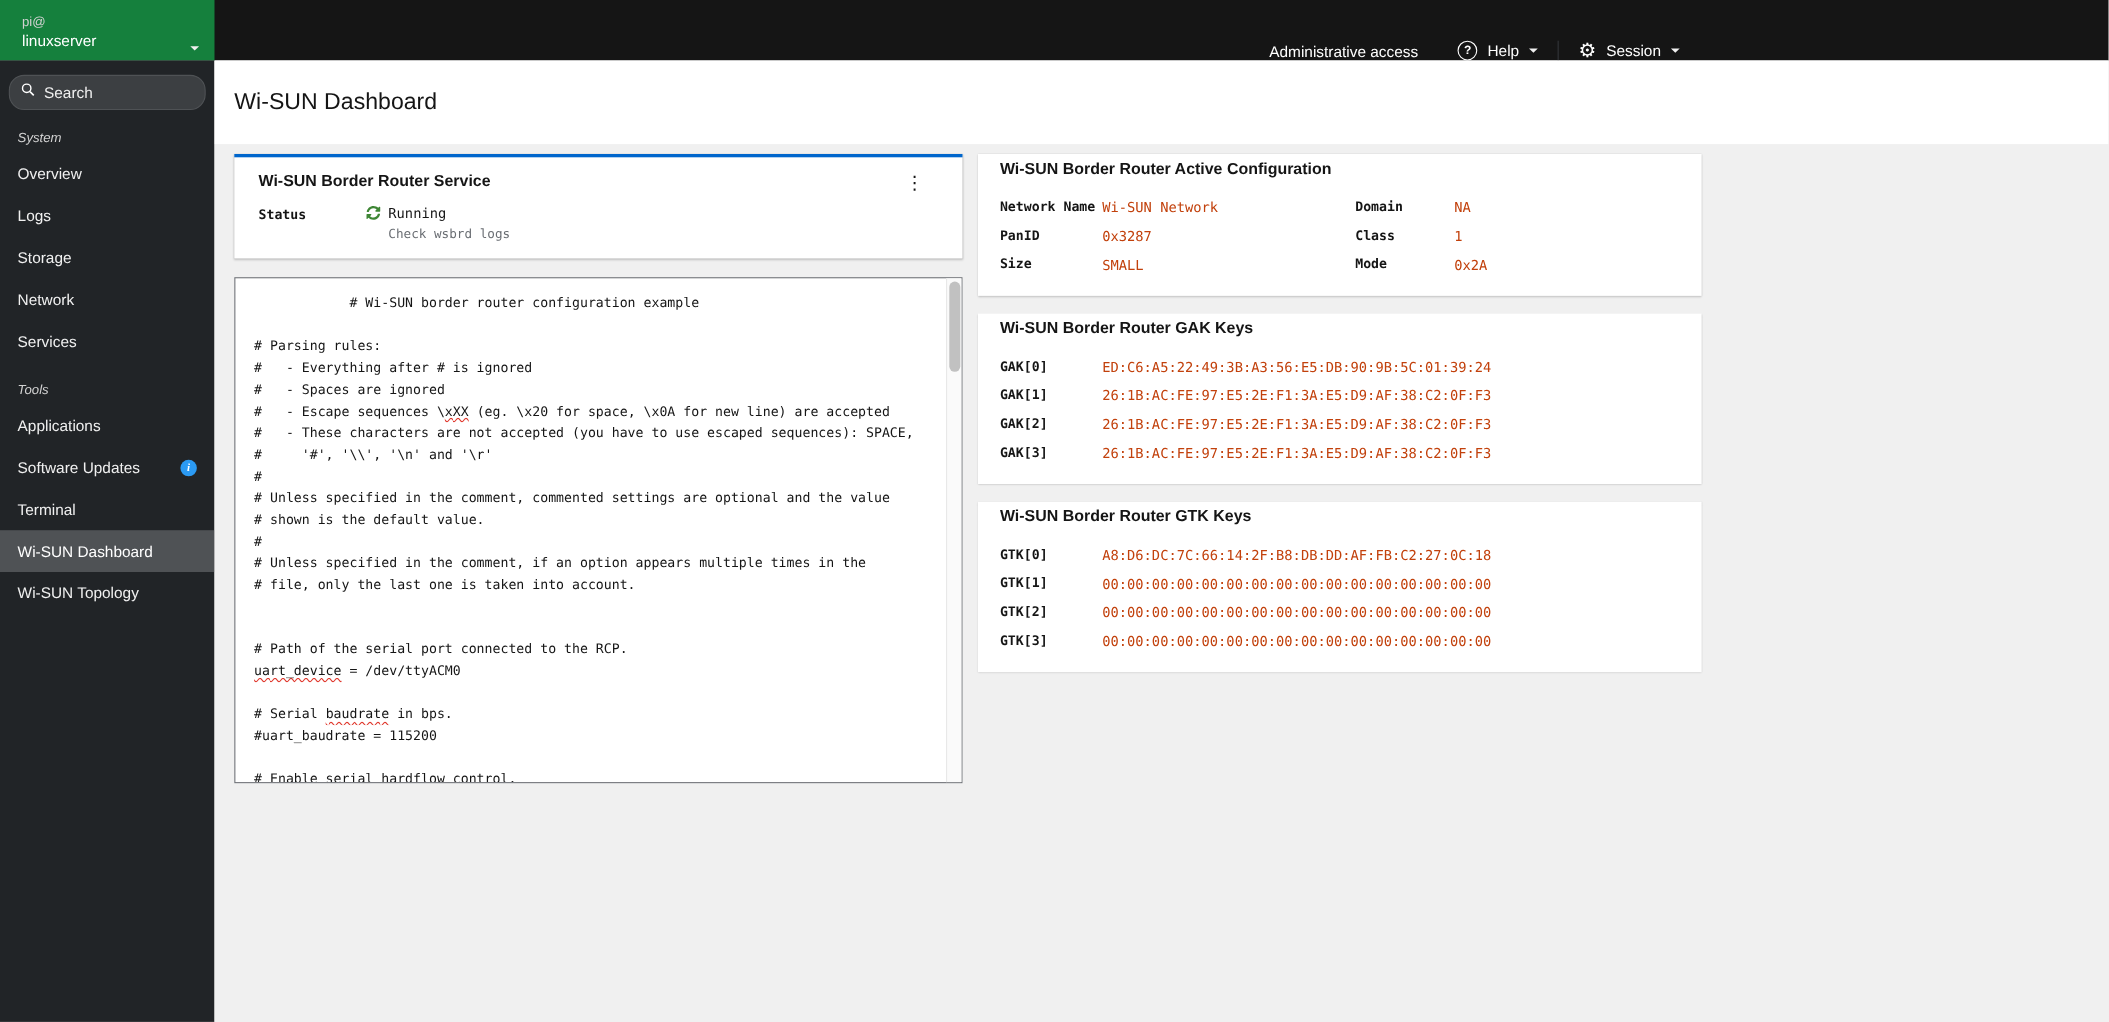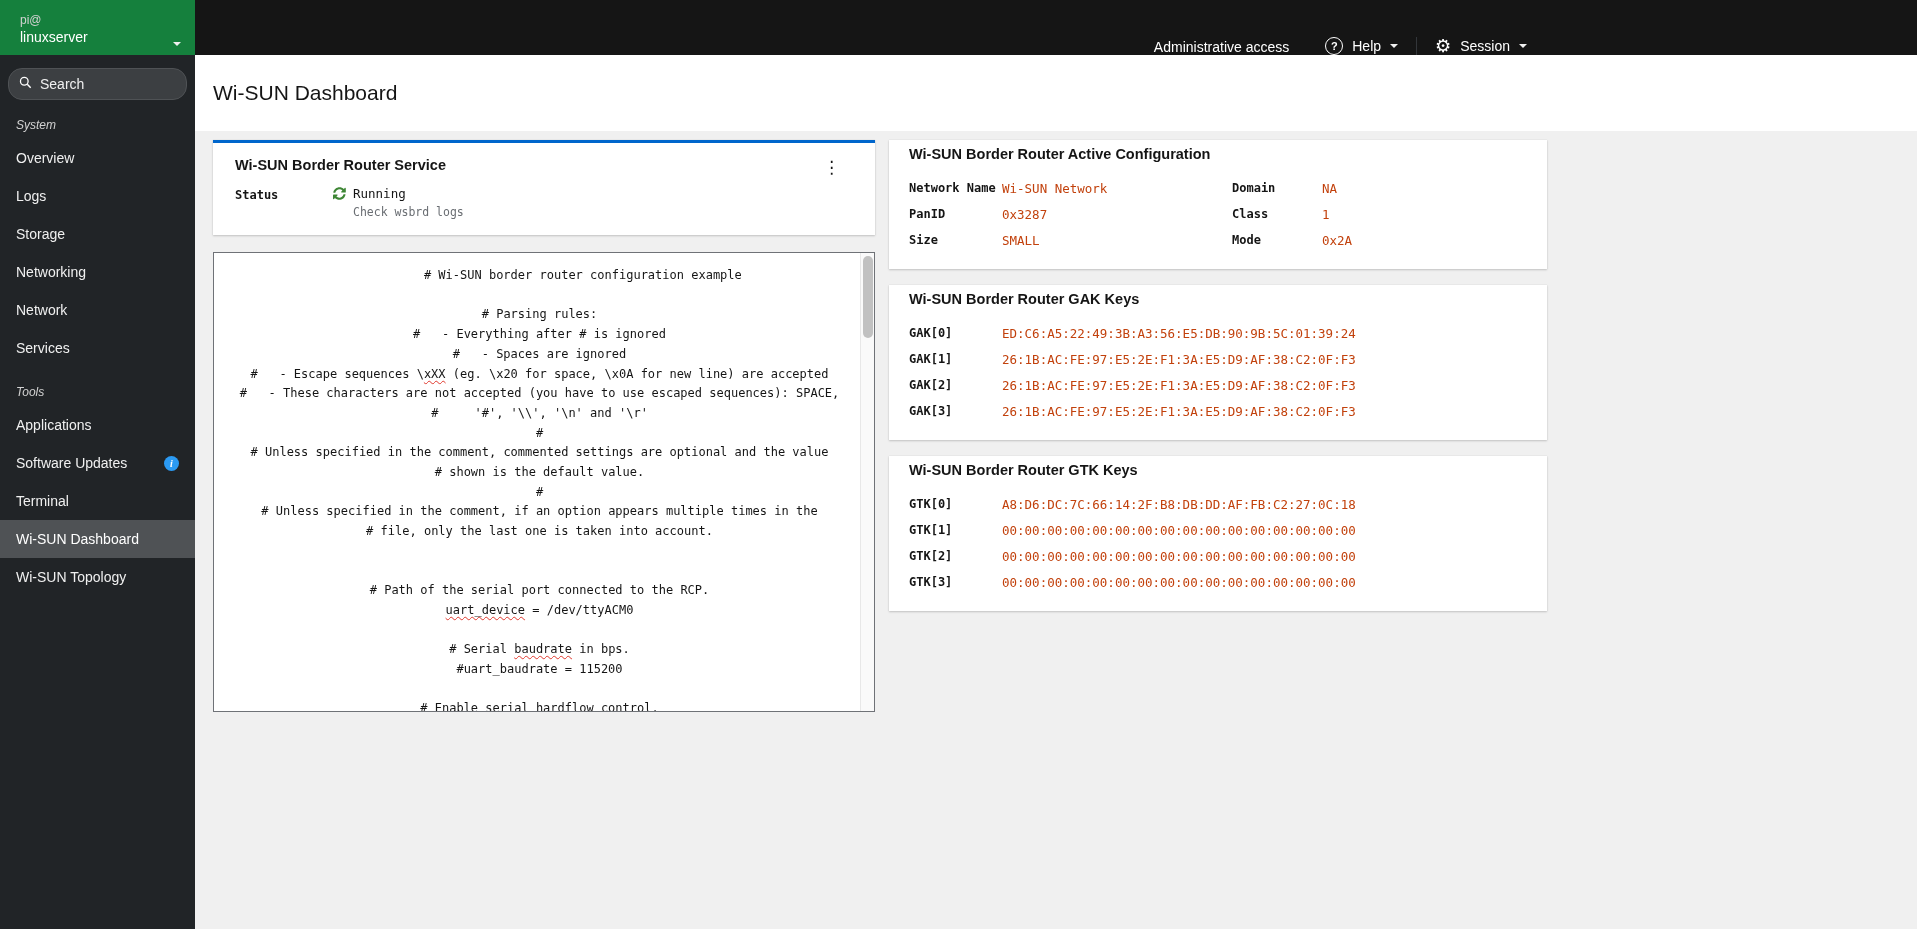--- a/index.html
+++ b/index.html
@@ -46,21 +46,21 @@
 
   
   .service-card { border-top:3px solid #0066cc; padding:14px 22px 16px; position:relative; }
   .kebab { position:absolute; top:12px; right:28px; font-size:17px; line-height:1; color:#151515; cursor:pointer; padding:4px 7px; font-family:"DejaVu Sans",sans-serif; }
   .status-row { display:flex; margin-top:13px; }
   .status-label { width:98px; font-family:"DejaVu Sans Mono","Liberation Mono",monospace; font-size:12px; font-weight:bold; padding-top:2px; }
   .status-line { display:flex; align-items:center; gap:7px; font-family:"DejaVu Sans Mono","Liberation Mono",monospace; font-size:12.5px; color:#151515; }
   .status-help { font-family:"DejaVu Sans Mono","Liberation Mono",monospace; font-size:11.5px; color:#6a6e73; margin-top:4px; margin-left:20px; }
 
   
-  .editor-wrap { margin-top:17px; position:relative; background:#fff; border:1px solid #6f7277; height:460px;text-align:center; }
+  .editor-wrap { margin-top:17px; position:relative; background:#fff; border:1px solid #6f7277; height:460px; }
   .editor { position:absolute; inset:0; overflow:hidden; padding:13px 26px 0 17px; font-family:"DejaVu Sans Mono","Liberation Mono",monospace; font-size:12px; line-height:19.7px; color:#151515; white-space:pre; cursor:text; }
   .cfg-line { min-height:19.7px; }
   .misspell { text-decoration:underline; text-decoration-style:wavy; text-decoration-color:#e0382d; text-decoration-thickness:1px; text-underline-offset:2px; }
   .sb-track { position:absolute; top:0; right:0; bottom:0; width:14px; background:#fafafa; border-left:1px solid #e8e8e8; }
   .sb-thumb { position:absolute; top:3px; left:2px; width:10px; height:82px; background:#c1c1c1; border-radius:5px; }
 
   
   .right-col .card { padding:6px 20px 16px; margin-bottom:16px; }
   .kv-grid { margin-top:13px; }
   .kv-row4 { display:grid; grid-template-columns:93px 230px 90px 1fr; height:26px; align-items:center; }
@@ -114,23 +114,20 @@
           <div class="nav-section">
             <div class="nav-section-label">System</div>
             <div class="nav-item">
               <span>Overview</span>
             </div>
             <div class="nav-item">
               <span>Logs</span>
             </div>
             <div class="nav-item">
               <span>Storage</span>
-            </div>
-            <div class="nav-item">
-              <span>Networking</span>
             </div>
             <div class="nav-item">
               <span>Network</span>
             </div>
             <div class="nav-item">
               <span>Services</span>
             </div>
           </div>
           <div class="nav-section">
             <div class="nav-section-label">Tools</div>

